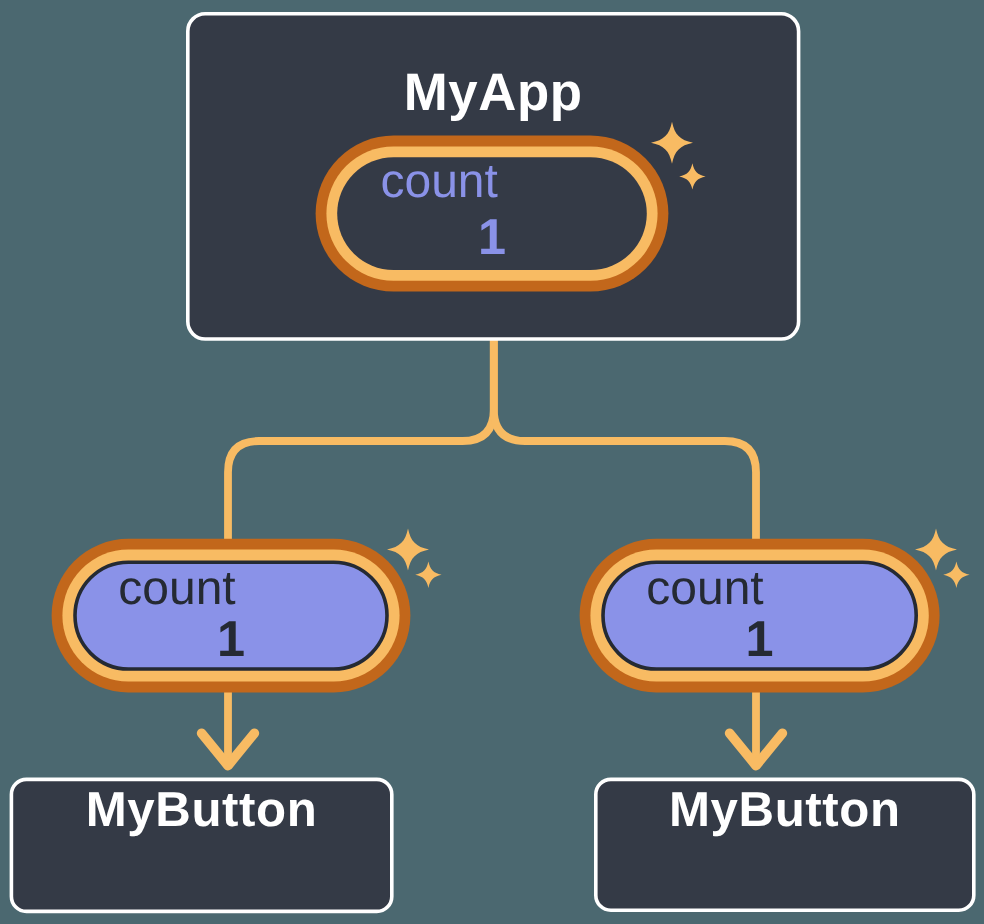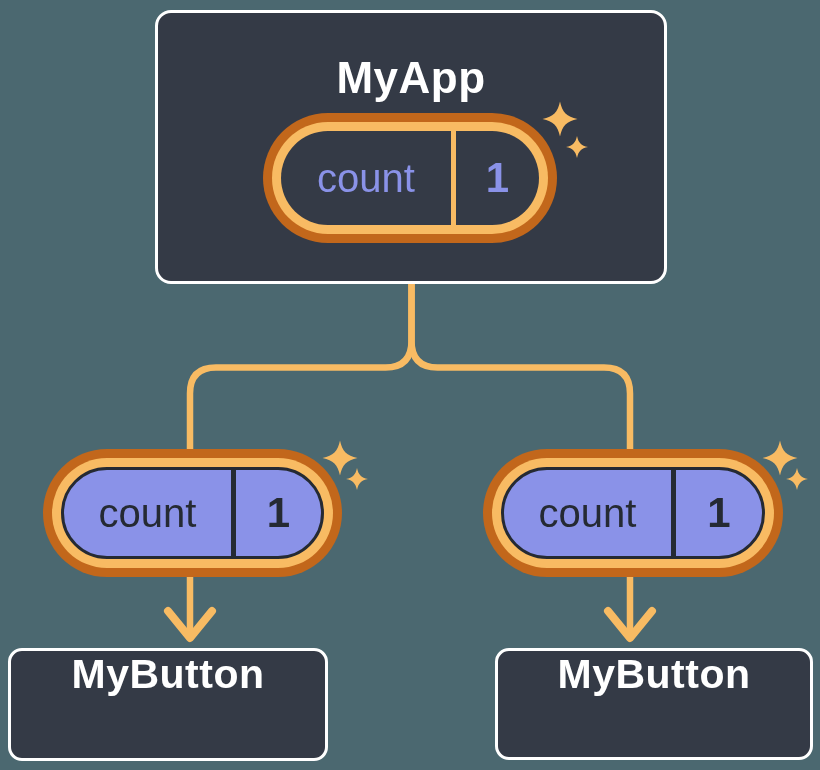--- a/index.html
+++ b/index.html
@@ -89,20 +89,21 @@
     border-radius: 999px;
     padding: 9px;
   }
   .pill-core {
     height: 100%;
     box-sizing: border-box;
     border-radius: 999px;
     overflow: hidden;
     display: flex;
     align-items: stretch;
+    flex-direction: column;
   }
   .cell {
     display: flex;
     align-items: center;
     justify-content: center;
     line-height: 1;
   }
   .cell.label { width: 170px; font-size: 40px; }
   .cell.value { flex: 1; font-size: 42px; font-weight: bold; }
   .divider { width: 5px; }

